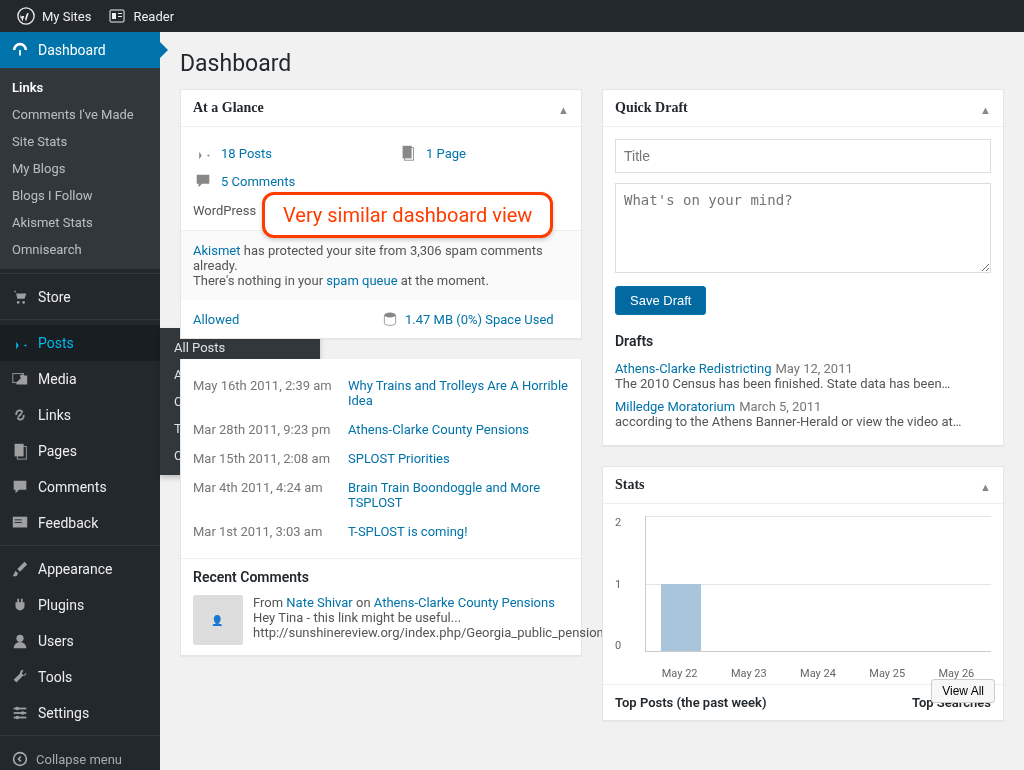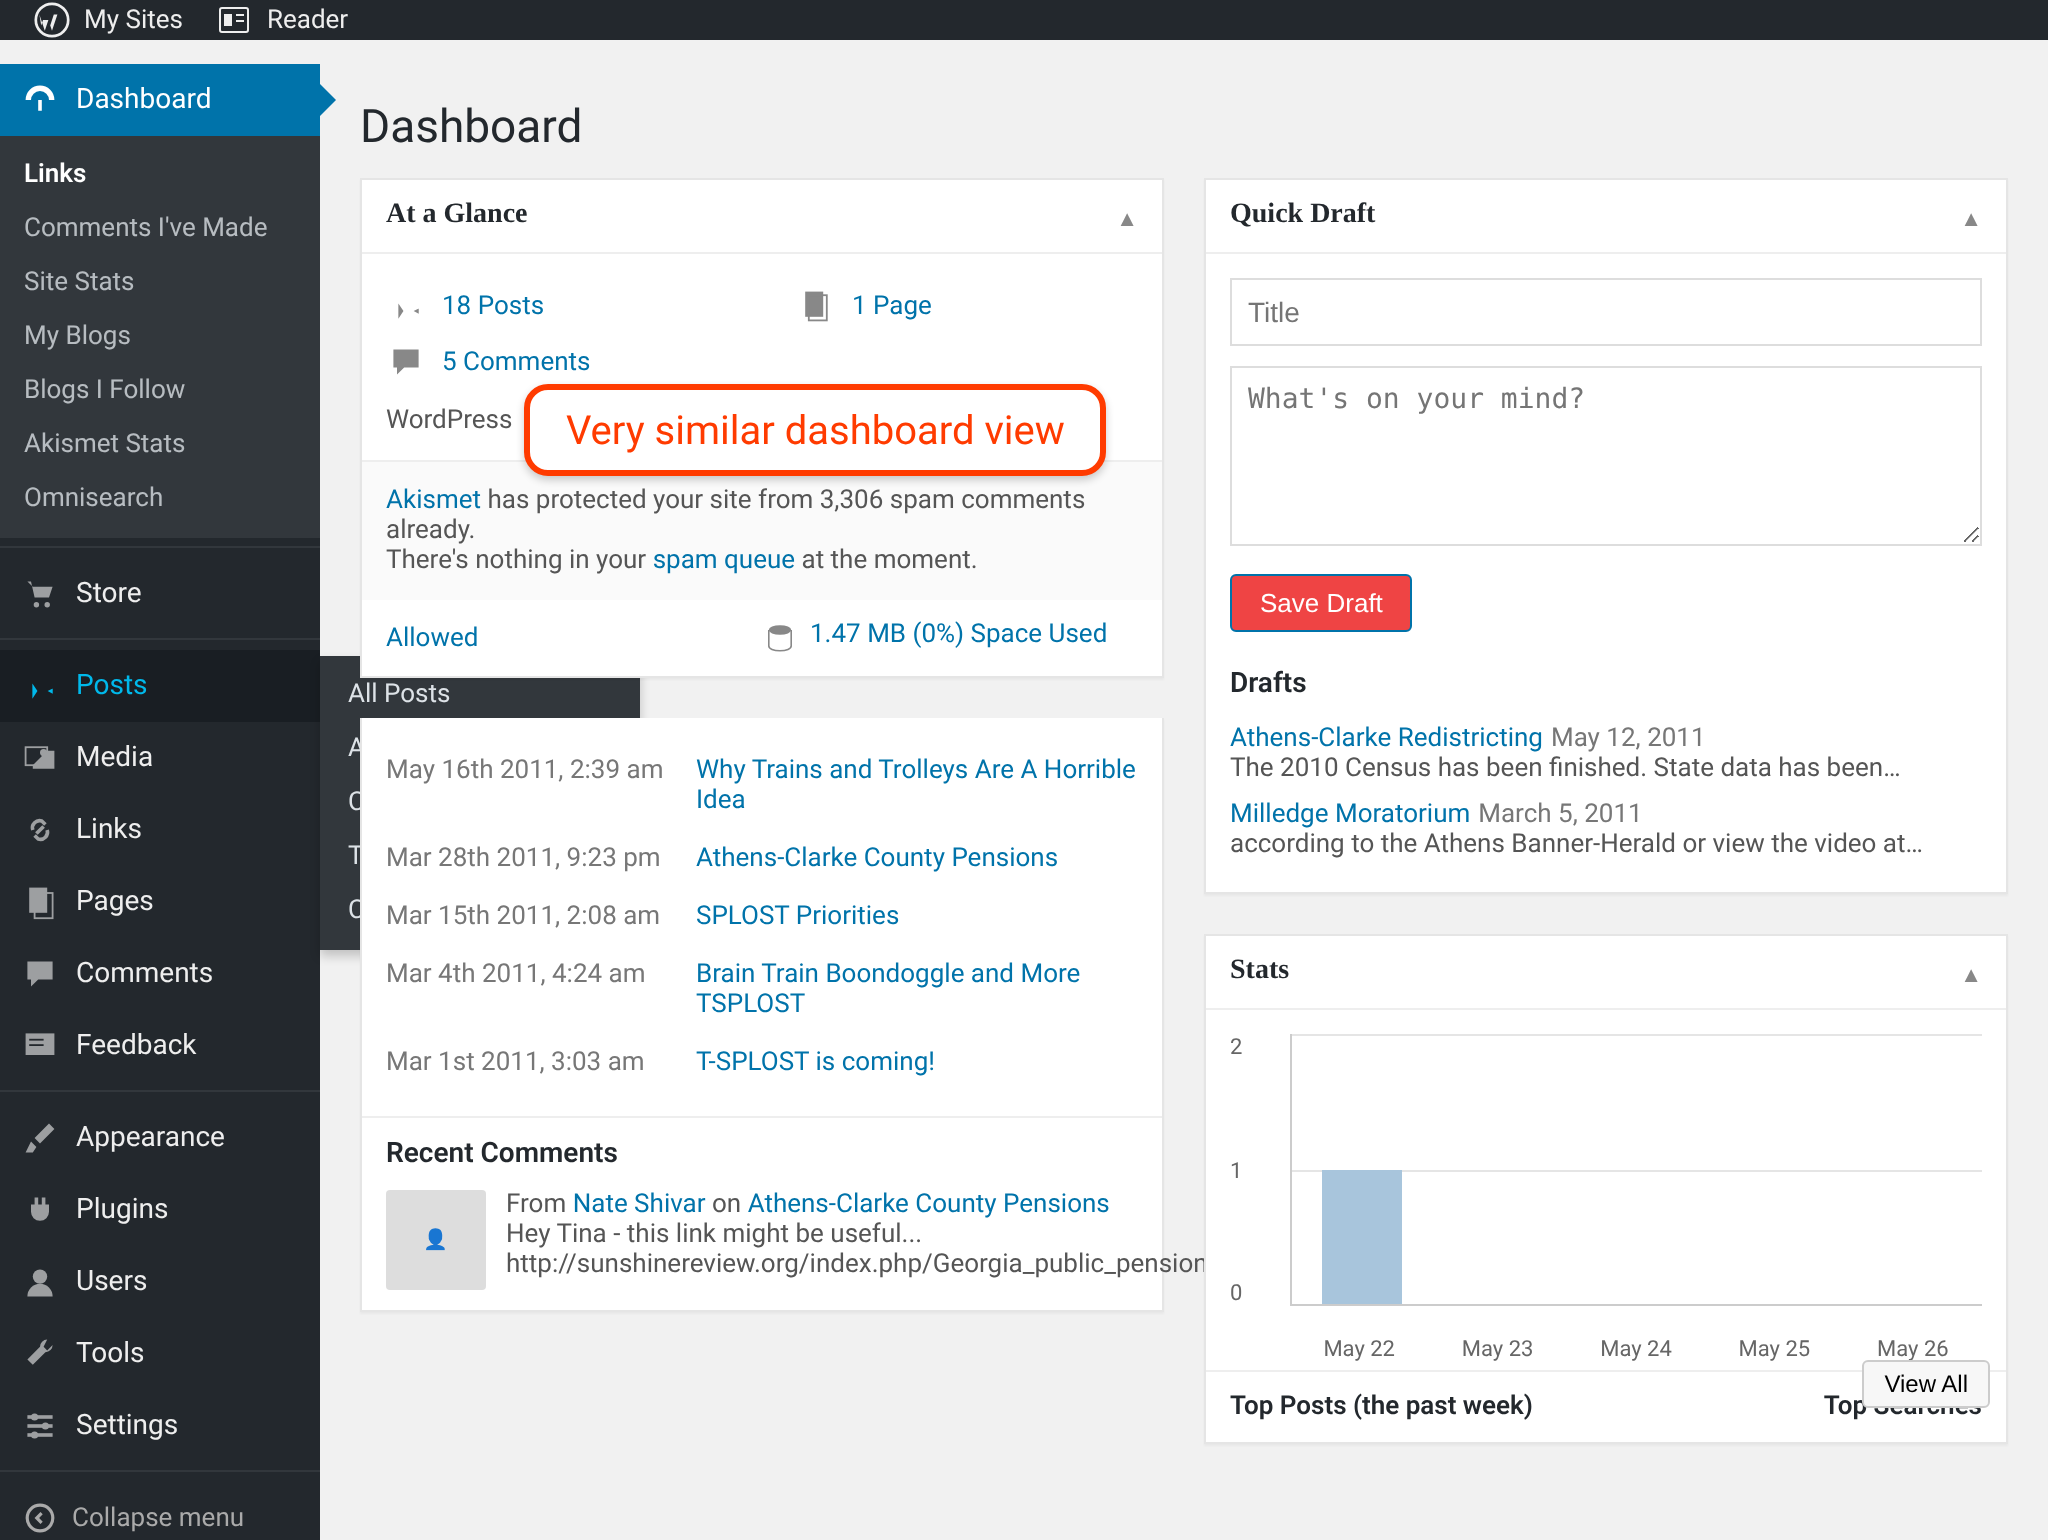--- a/index.html
+++ b/index.html
@@ -1,19 +1,19 @@
 <!DOCTYPE html>
 <html><head>
 <meta charset="utf-8">
 <style>
 * { margin: 0; padding: 0; box-sizing: border-box; }
 body { font-family: -apple-system, BlinkMacSystemFont, "Segoe UI", Roboto, sans-serif; font-size: 13px; background: #f1f1f1; color: #444; width: 1024px; height: 770px; overflow: hidden; position: relative; }
 
 
-.topbar { background: #23282d; height: 20px; display: flex; align-items: center; padding: 0 8px; color: #eee; }
+.topbar { background: #23282d; height: 32px; display: flex; align-items: center; padding: 0 8px; color: #eee; }
 .topbar-item { display: flex; align-items: center; padding: 0 8px; color: #eee; font-size: 13px; height: 32px; cursor: pointer; }
 .topbar-icon { margin-right: 6px; display: inline-flex; width: 20px; height: 20px; align-items: center; justify-content: center; }
 
 
 .sidebar { position: absolute; left: 0; top: 32px; bottom: 0; width: 160px; background: #23282d; color: #eee; font-size: 14px; }
 .sidebar-item { display: flex; align-items: center; padding: 8px 8px 8px 10px; color: #eee; cursor: pointer; position: relative; }
 .sidebar-item.current { background: #0073aa; color: #fff; }
 .sidebar-item.open { background: #191e23; color: #00b9eb; }
 .sidebar-item .icon { width: 20px; height: 20px; margin-right: 8px; opacity: 0.6; display: inline-flex; align-items: center; justify-content: center; }
 .sidebar-item.current .icon, .sidebar-item.open .icon { opacity: 1; }
@@ -44,36 +44,36 @@
 .glance-row { display: flex; gap: 34px; }
 .glance-item { flex: 1; display: flex; align-items: center; color: #0073aa; padding: 4px 0; }
 .glance-item .gi { color: #888; margin-right: 8px; width: 20px; height: 20px; display: inline-flex; align-items: center; justify-content: center; }
 .glance-item a { color: #0073aa; text-decoration: none; }
 .version { padding-top: 8px; color: #555; }
 
 .akismet-note { background: #fafafa; border-top: 1px solid #eee; padding: 12px; color: #555; }
 .akismet-note a { color: #0073aa; text-decoration: none; }
 
 .storage-row { display: flex; align-items: center; padding: 10px 12px; }
-.storage-row .sitem { flex: 1; display: flex; color: #0073aa; font-size: 13px; }
+.storage-row .sitem { flex: 1; display: flex; align-items: center; color: #0073aa; font-size: 13px; }
 .storage-row .sitem .gi { color: #888; margin-right: 6px; width: 18px; height: 18px; display: inline-flex; align-items: center; justify-content: center; }
 
 .activity-list li { display: flex; align-items: flex-start; padding: 7px 0; list-style: none; }
 .activity-list .date { width: 155px; color: #777; flex-shrink: 0; }
 .activity-list a { color: #0073aa; text-decoration: none; }
 
 .recent-comments-header { border-top: 1px solid #eee; padding: 10px 12px 0; font-size: 14px; font-weight: 600; color: #23282d; }
 .comment { display: flex; padding: 10px 12px; }
 .avatar { width: 50px; height: 50px; background: #ddd; margin-right: 10px; flex-shrink: 0; border-radius: 2px; display: flex; align-items: center; justify-content: center; color: #999; font-size: 10px; }
 .comment-body { color: #555; }
 .comment-body a { color: #0073aa; text-decoration: none; }
 
 .qd-input { width: 100%; border: 1px solid #ddd; padding: 8px; font-size: 14px; margin-bottom: 10px; }
 .qd-textarea { width: 100%; border: 1px solid #ddd; padding: 8px; font-size: 14px; height: 90px; resize: vertical; margin-bottom: 10px; }
-.btn-primary { background: #ef4444; border: 1px solid #0073aa; color: #fff; padding: 6px 14px; font-size: 13px; border-radius: 3px; cursor: pointer; }
+.btn-primary { background: #0369a1; border: 1px solid #0073aa; color: #fff; padding: 6px 14px; font-size: 13px; border-radius: 3px; cursor: pointer; }
 
 .drafts h3 { font-size: 14px; font-weight: 600; margin: 18px 0 8px; color: #23282d; }
 .draft-item { padding: 4px 0; }
 .draft-item a { color: #0073aa; text-decoration: none; }
 .draft-item .ddate { color: #777; margin-left: 4px; }
 .draft-item .excerpt { color: #555; }
 
 .stats-chart { position: relative; height: 180px; padding: 12px; }
 .stats-axis { position: absolute; left: 12px; top: 12px; bottom: 32px; width: 30px; display: flex; flex-direction: column; justify-content: space-between; font-size: 11px; color: #666; }
 .stats-area { position: absolute; left: 42px; right: 12px; top: 12px; bottom: 32px; border-left: 1px solid #ccc; border-bottom: 1px solid #ccc; }

